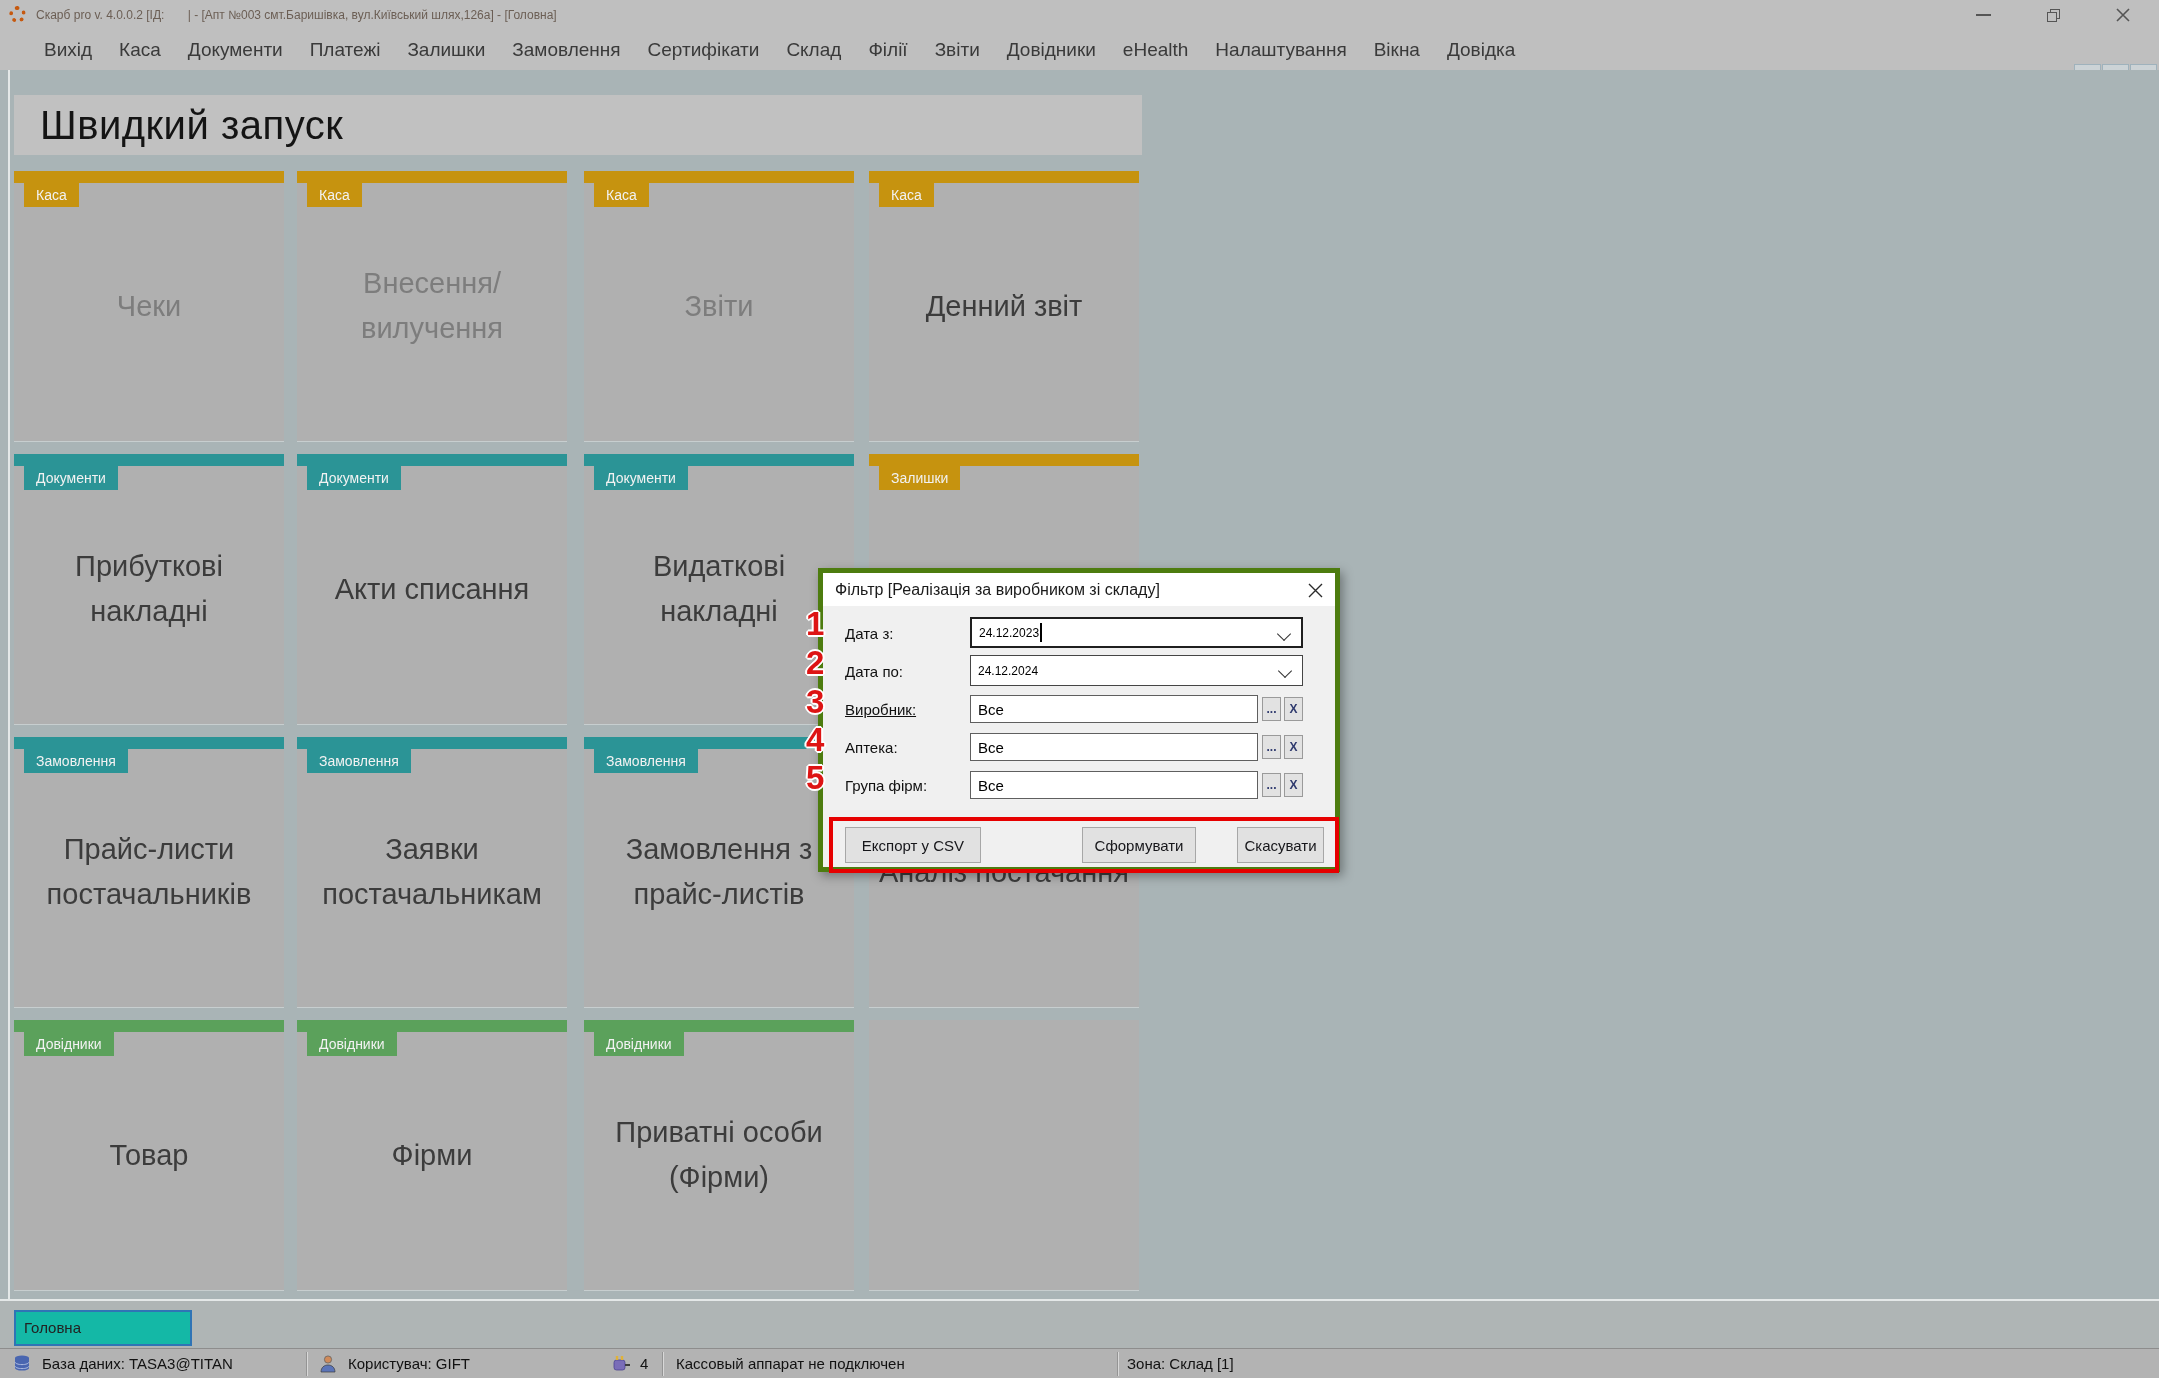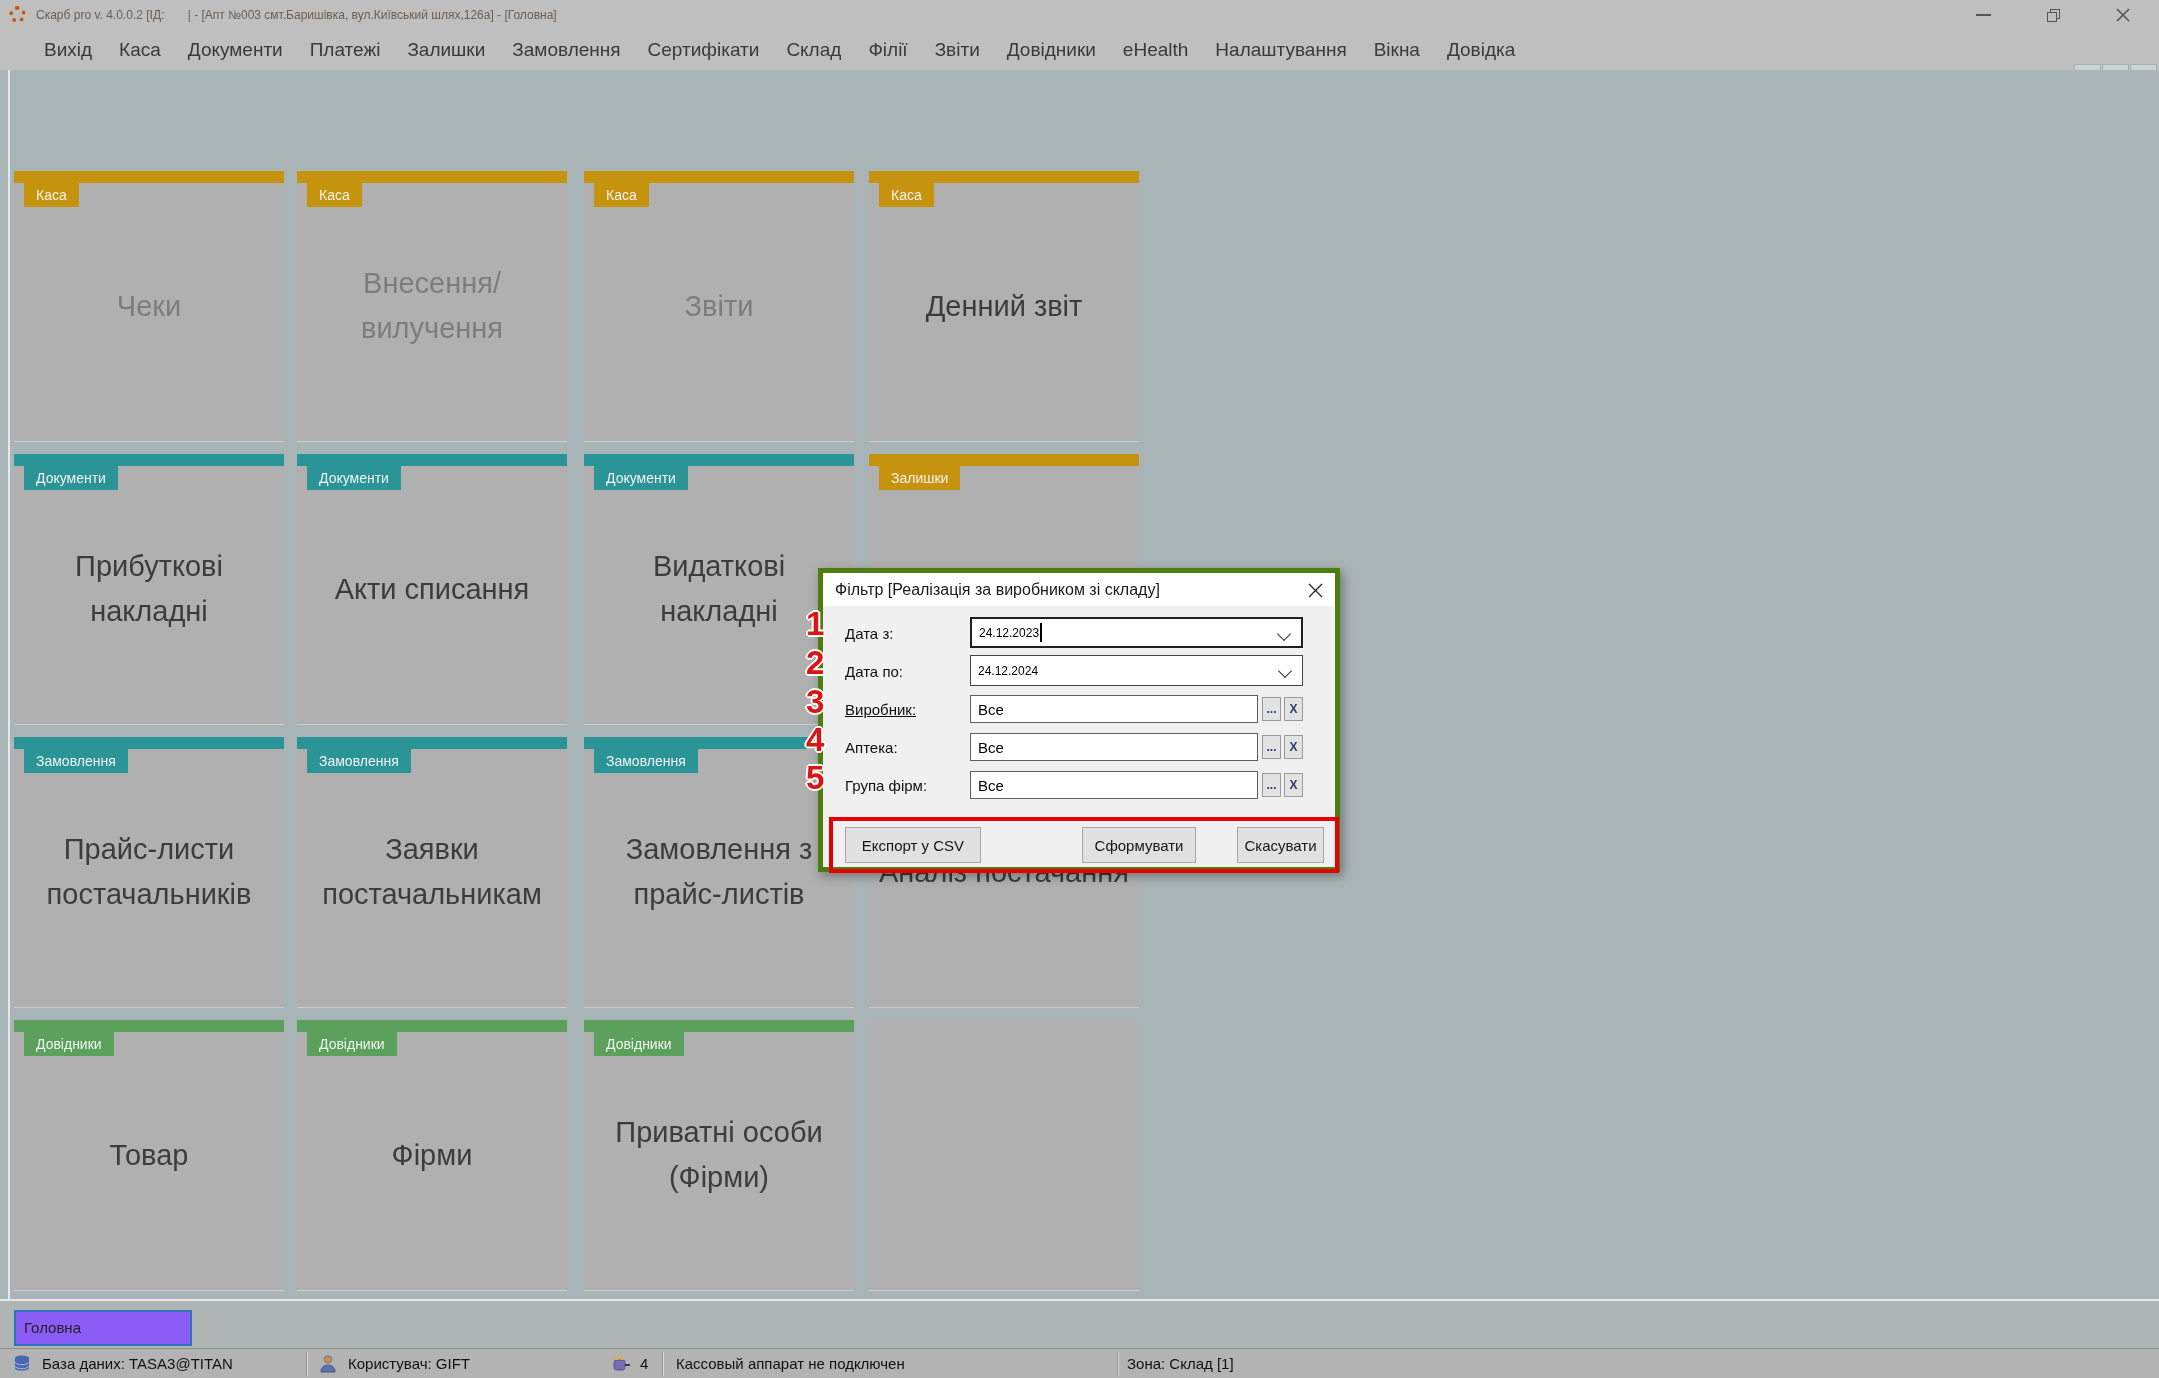--- a/index.html
+++ b/index.html
@@ -80,21 +80,21 @@
     font-size:15px;color:#16161a;}
   .btn-export{left:22px;width:136px;}
   .btn-generate{left:259px;width:114px;}
   .btn-cancel{left:414px;width:87px;}
 
   .annot-num{position:absolute;left:806px;z-index:13;font-size:33px;font-weight:bold;color:#dd1414;
     text-shadow:-2px 0 #fff,2px 0 #fff,0 -2px #fff,0 2px #fff,-1px -1px #fff,1px 1px #fff,-1px 1px #fff,1px -1px #fff;}
 
   
   .tabstrip{position:absolute;left:0;top:1301px;width:2159px;height:47px;background:#afb5b5;}
-  .home-tab{position:absolute;left:14px;top:1310px;width:178px;height:36px;background:#8b5cf6;
+  .home-tab{position:absolute;left:14px;top:1310px;width:178px;height:36px;background:#14b8a6;
     border:2px solid #2f74b5;box-sizing:border-box;line-height:32px;padding-left:8px;
     font-size:15px;color:#222;}
   .statusbar{position:absolute;left:0;top:1348px;width:2159px;height:30px;background:#b3b3b3;
     border-top:1px solid #8d8d8d;box-sizing:border-box;}
   .status-text{position:absolute;top:0;height:30px;line-height:29px;font-size:15px;color:#121212;white-space:nowrap;}
   .status-sep{position:absolute;top:3px;width:1px;height:24px;background:#949494;box-shadow:1px 0 0 #d8d8d8;}
   .s-icon{position:absolute;top:5px;}
 </style>
 </head>
 <body>
@@ -148,20 +148,23 @@
             <path d="M1 1 L12 12 M12 1 L1 12" stroke="#5c7186" stroke-width="2.6"></path>
           </svg>
       </div>
     </div>
   </div>
 
   <div class="mdi"></div>
   <div class="mdi-left-line"></div>
   <div class="mdi-bottom-line"></div>
 
+  <div class="ql-header">
+    <span class="ql-title">Швидкий запуск</span>
+  </div>
 
   <div class="tile" style="left:14px;top:171px;">
     <div class="tile-bar c-orange"></div>
     <div class="tile-badge c-orange">Каса</div>
     <div class="tile-label dim">Чеки</div>
   </div>
   <div class="tile" style="left:297px;top:171px;">
     <div class="tile-bar c-orange"></div>
     <div class="tile-badge c-orange">Каса</div>
     <div class="tile-label dim">Внесення/вилучення</div>

